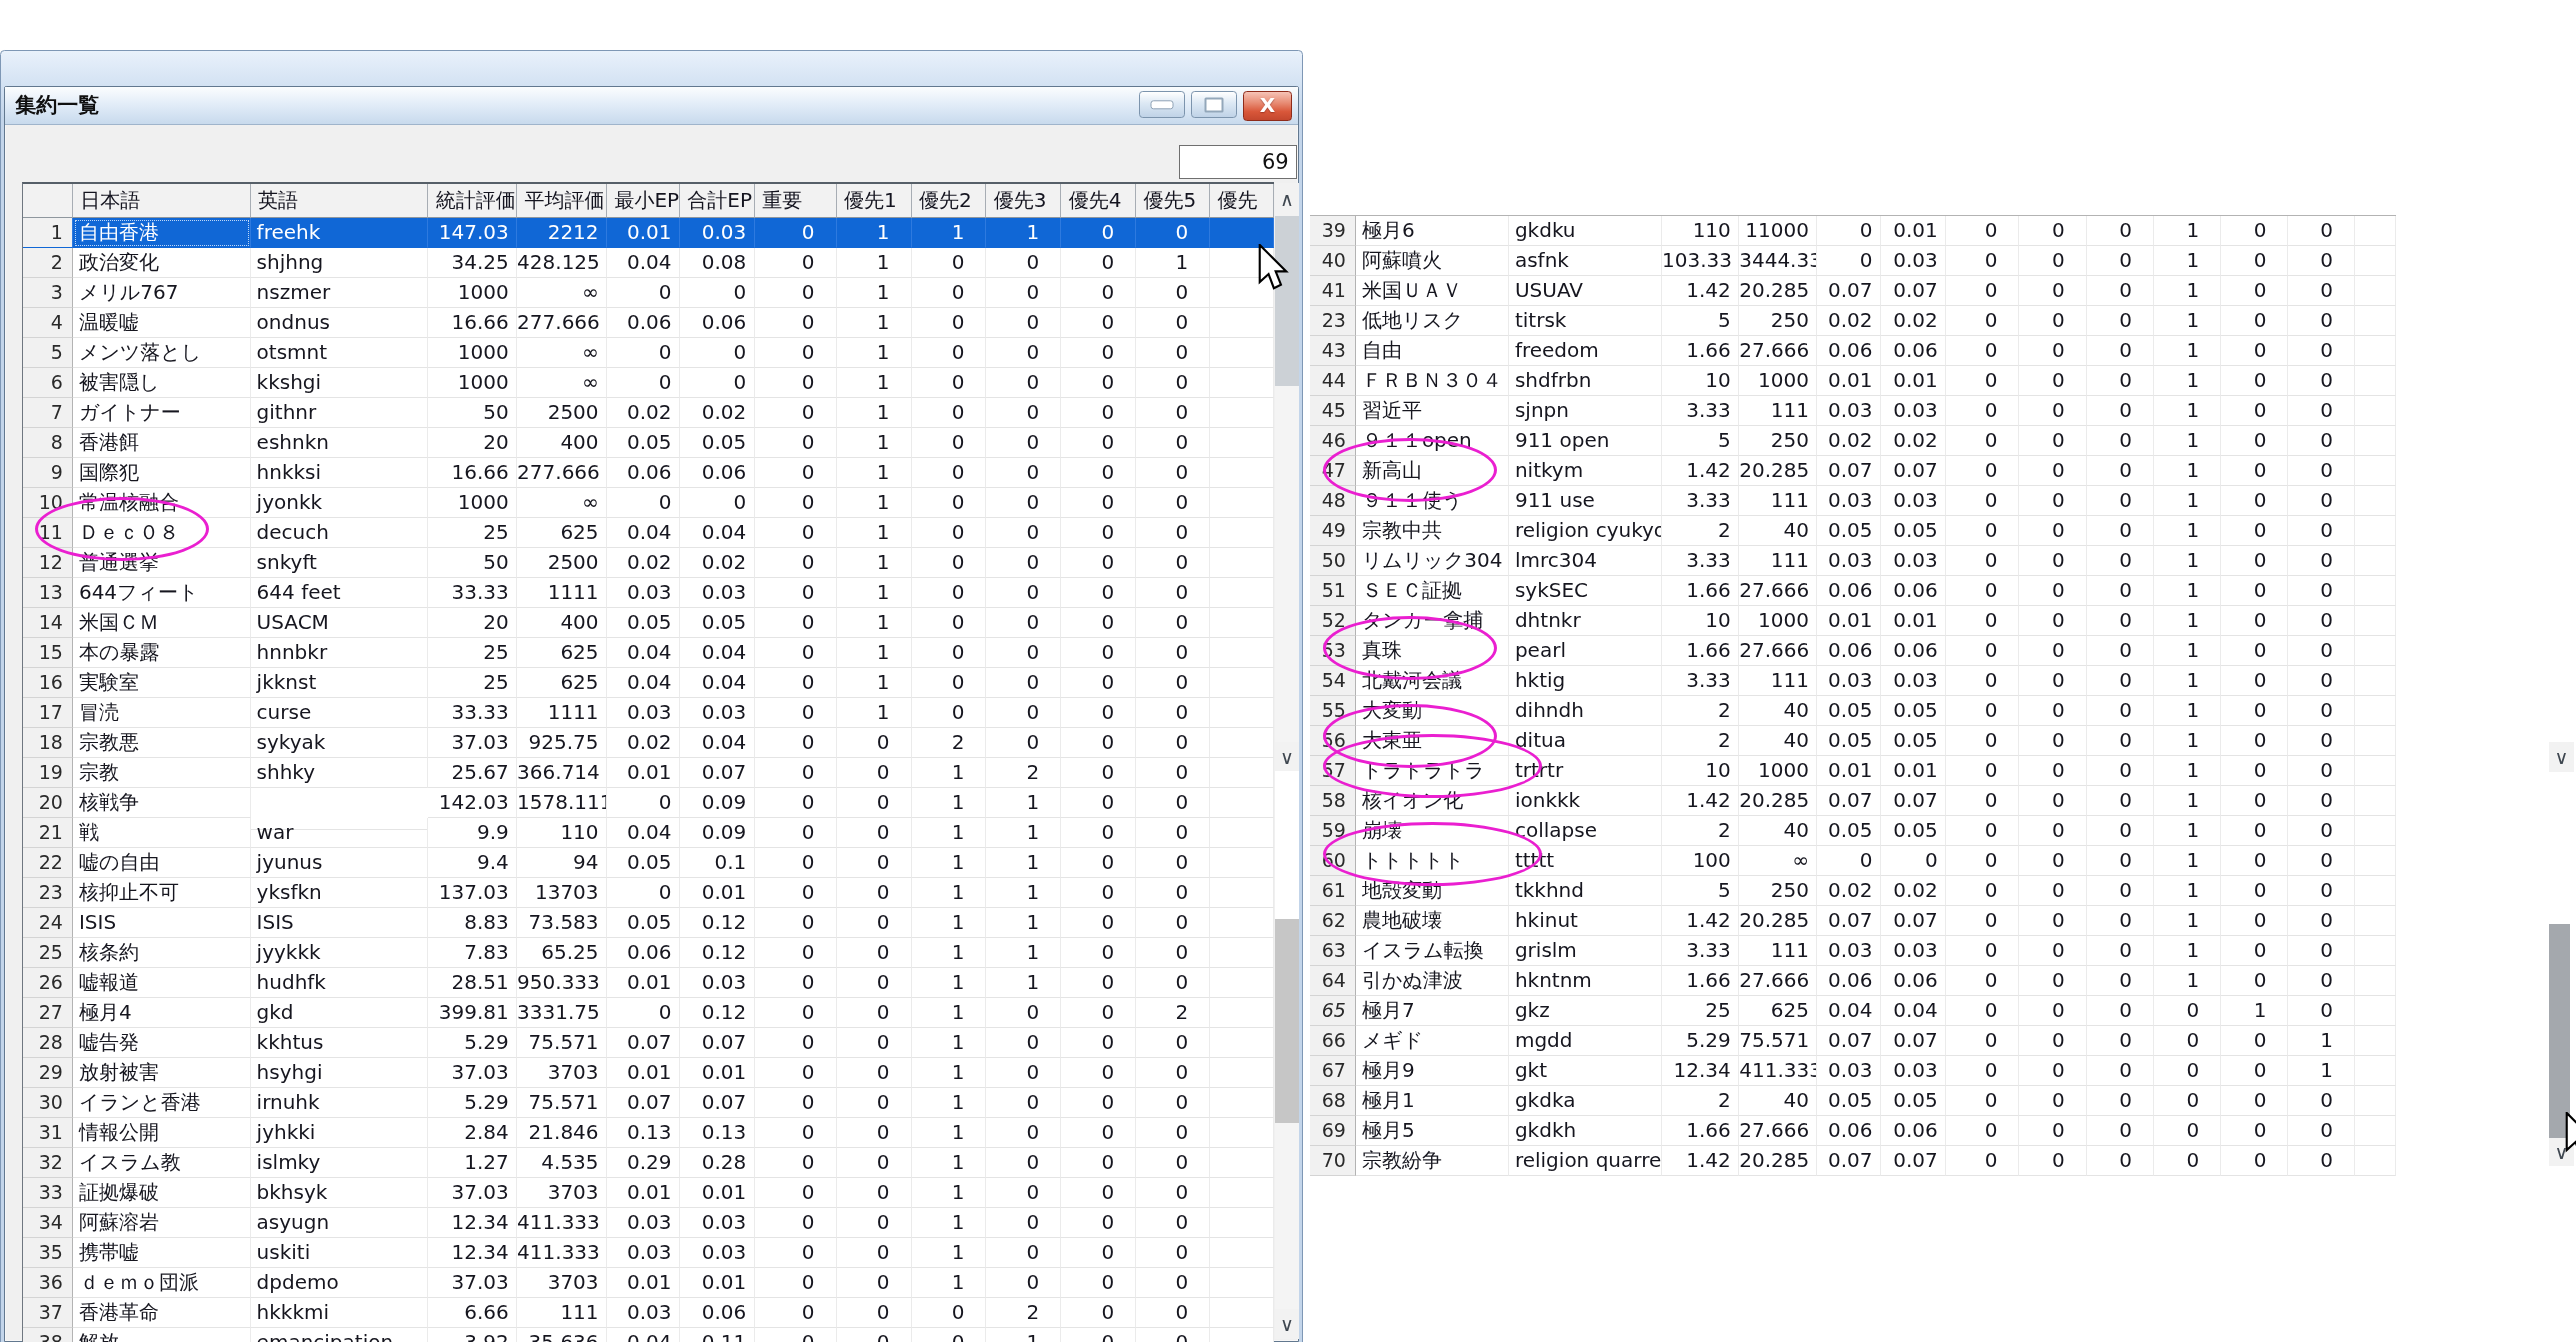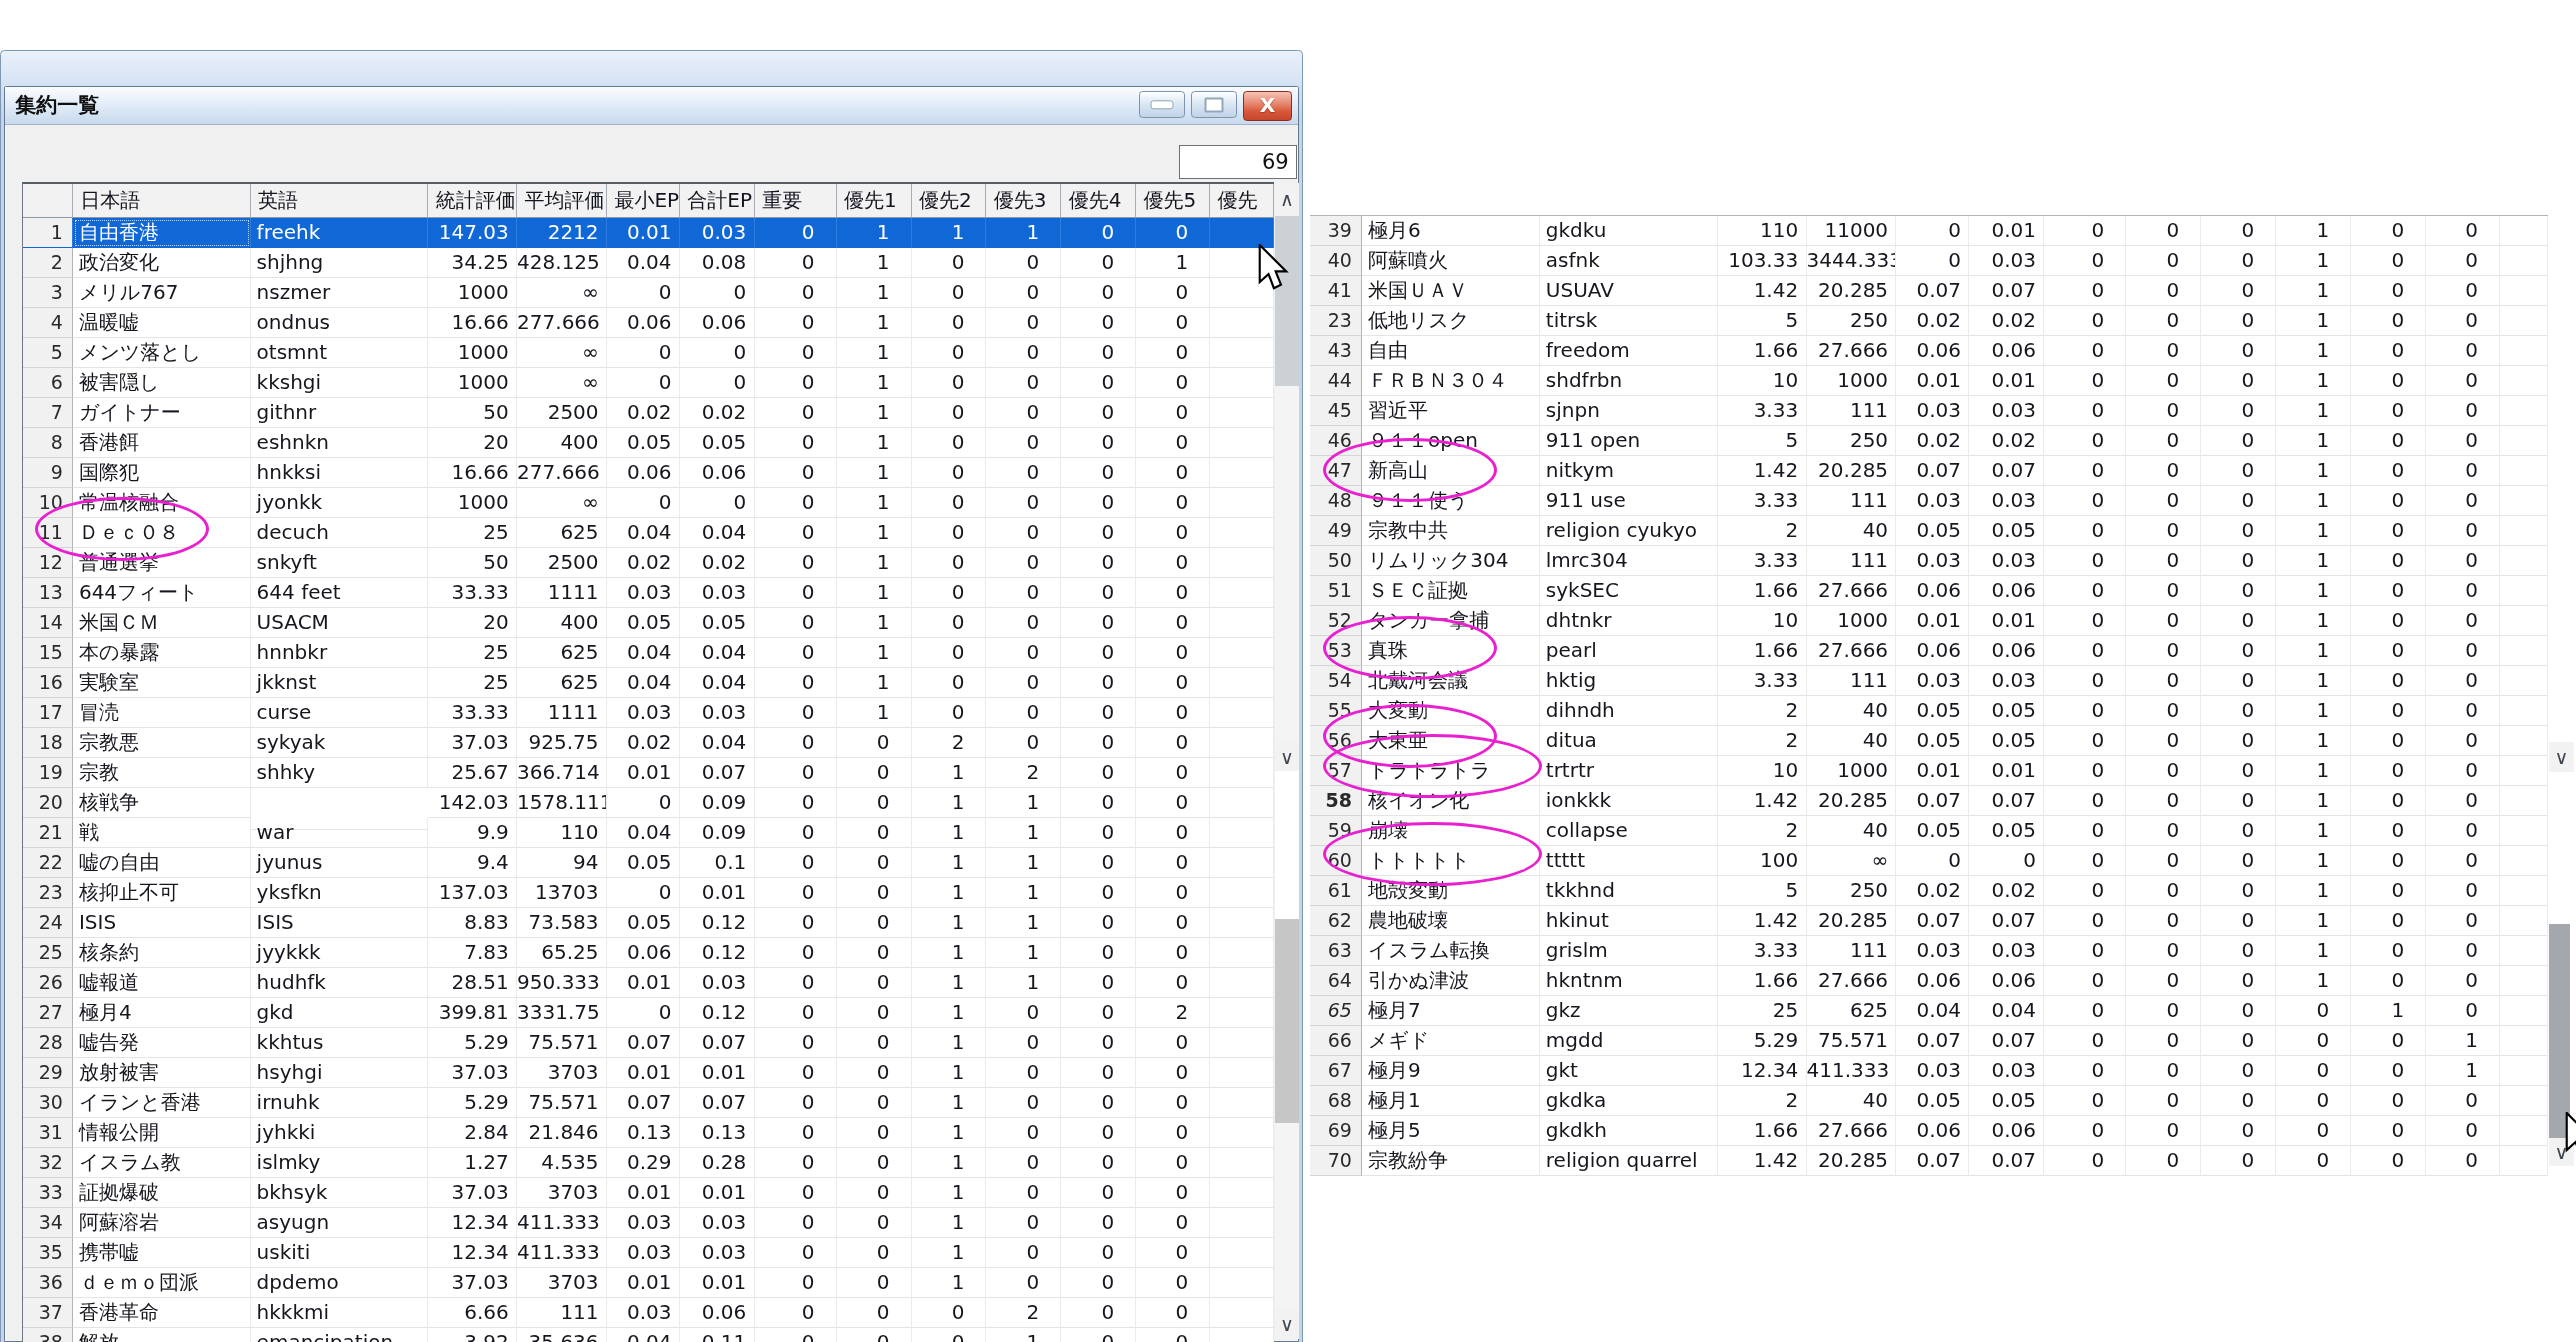--- a/index.html
+++ b/index.html
@@ -32,21 +32,21 @@
              width:15px;height:11px;background:#fff;border:2.2px solid #93a7ba;border-radius:1.5px;}
   .glyph-close{position:absolute;left:0;top:0;width:100%;height:100%;text-align:center;line-height:27px;
              font-size:20px;font-weight:800;color:#fff;text-shadow:0 0.7px 1.5px rgba(90,10,0,.45);}
   
   #count-box{position:absolute;left:1179px;top:145px;width:118px;height:34px;box-sizing:border-box;
              background:#fff;border:0.7px solid #6f6f6f;font-size:21px;line-height:33px;text-align:right;
              padding-right:7.4px;color:#111;}
   
   #left-table{position:absolute;left:22px;top:182px;width:1251px;background:#fff;
               border-top:2.2px solid #565f68;border-left:1.5px solid #6f7780;}
-  #right-table{position:absolute;left:1310px;top:215px;width:1238px;background:#fff;
+  #right-table{position:absolute;left:1310px;top:215px;width:1086px;background:#fff;
               border-top:0.7px solid #b3b3b3;}
   .hrow{display:flex;height:34px;}
   .hcell{box-sizing:border-box;border-right:0.7px solid #a7adb4;border-bottom:0.7px solid #8f979e;
          background:#f2f2f2;font-size:20px;color:#14141f;line-height:33px;overflow:hidden;
          white-space:nowrap;padding-left:7.4px;}
   .trow{display:flex;height:30px;background:#fff;}
   .trow.partial{height:3.7px;overflow:hidden;}
   .cell{box-sizing:border-box;border-right:0.7px solid #ebebeb;border-bottom:0.7px solid #e4e4e4;
         font-size:20px;line-height:28px;color:#16161f;overflow:hidden;white-space:nowrap;}
   .gcell{background:#f1f1f1;border-right:0.7px solid #b3b3b3;border-bottom:0.7px solid #d4d4d4;
@@ -1043,21 +1043,21 @@
           <div class="cell num" style="width: 75px;">0.01</div>
           <div class="cell pri" style="width: 82px;">0</div>
           <div class="cell pri" style="width: 75px;">0</div>
           <div class="cell pri" style="width: 75px;">0</div>
           <div class="cell pri" style="width: 75px;">1</div>
           <div class="cell pri" style="width: 75px;">0</div>
           <div class="cell pri" style="width: 74px;">0</div>
           <div class="cell" style="width: 48px;"></div>
         </div>
         <div class="trow">
-          <div class="cell gcell" style="width: 52px; font-weight: bold;">58</div>
+          <div class="cell gcell" style="width: 52px;">58</div>
           <div class="cell jp" style="width: 178px;">核イオン化</div>
           <div class="cell en" style="width: 178px;">ionkkk</div>
           <div class="cell num" style="width: 89px;">1.42</div>
           <div class="cell num" style="width: 90px;">20.285</div>
           <div class="cell num" style="width: 73px;">0.07</div>
           <div class="cell num" style="width: 75px;">0.07</div>
           <div class="cell pri" style="width: 82px;">0</div>
           <div class="cell pri" style="width: 75px;">0</div>
           <div class="cell pri" style="width: 75px;">0</div>
           <div class="cell pri" style="width: 75px;">1</div>

